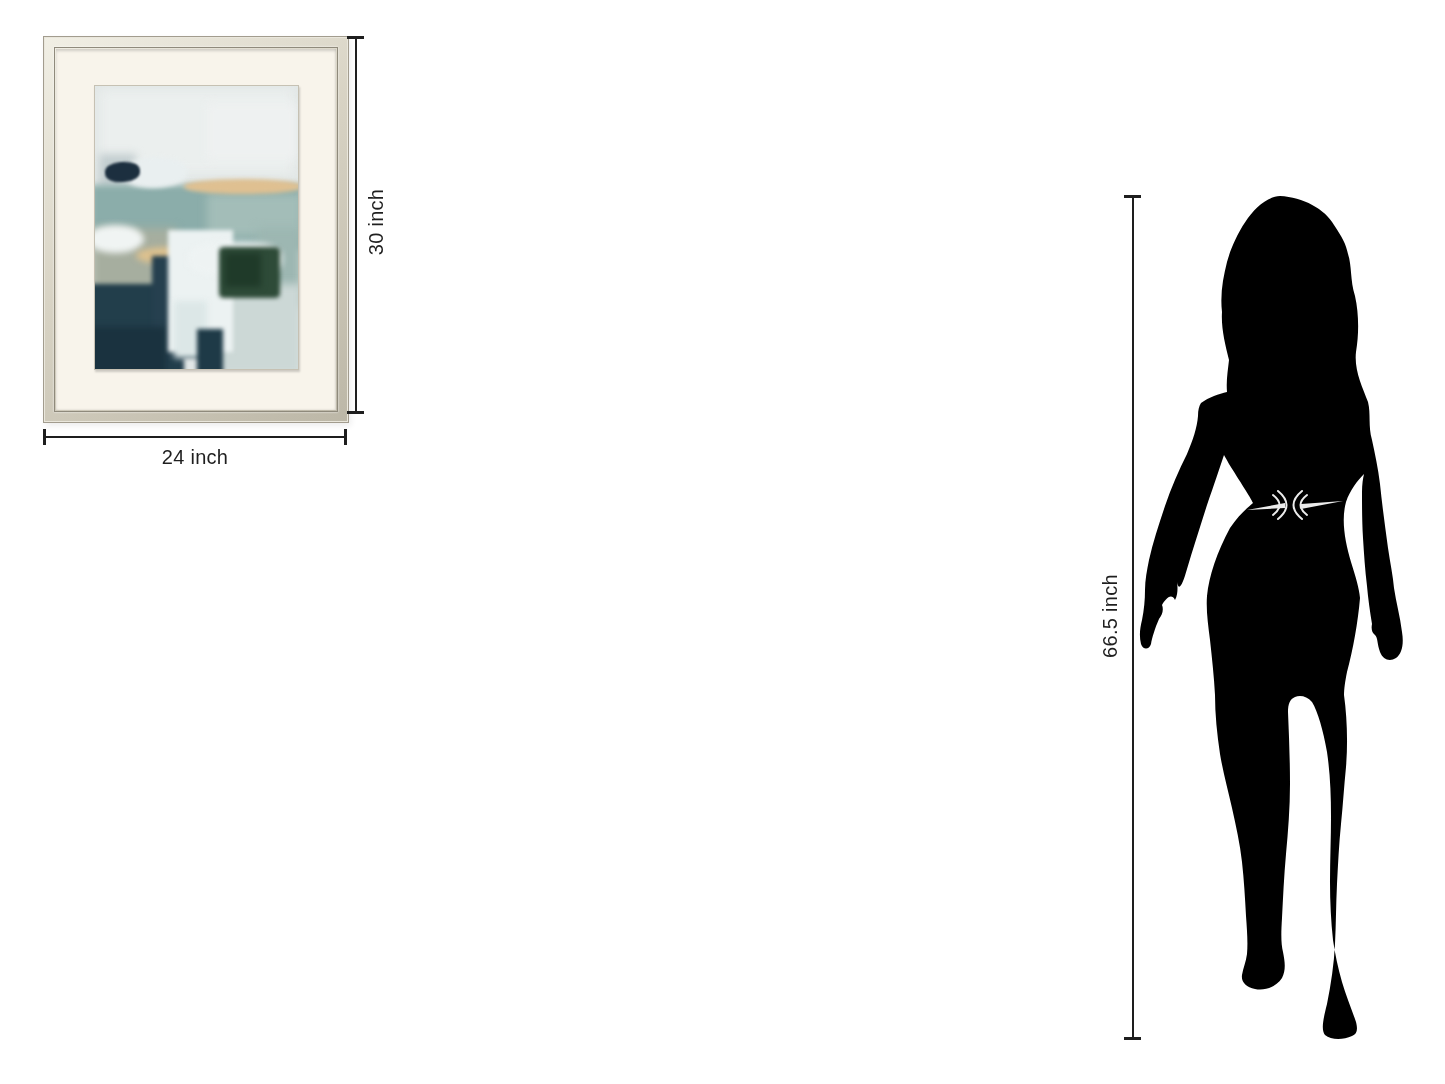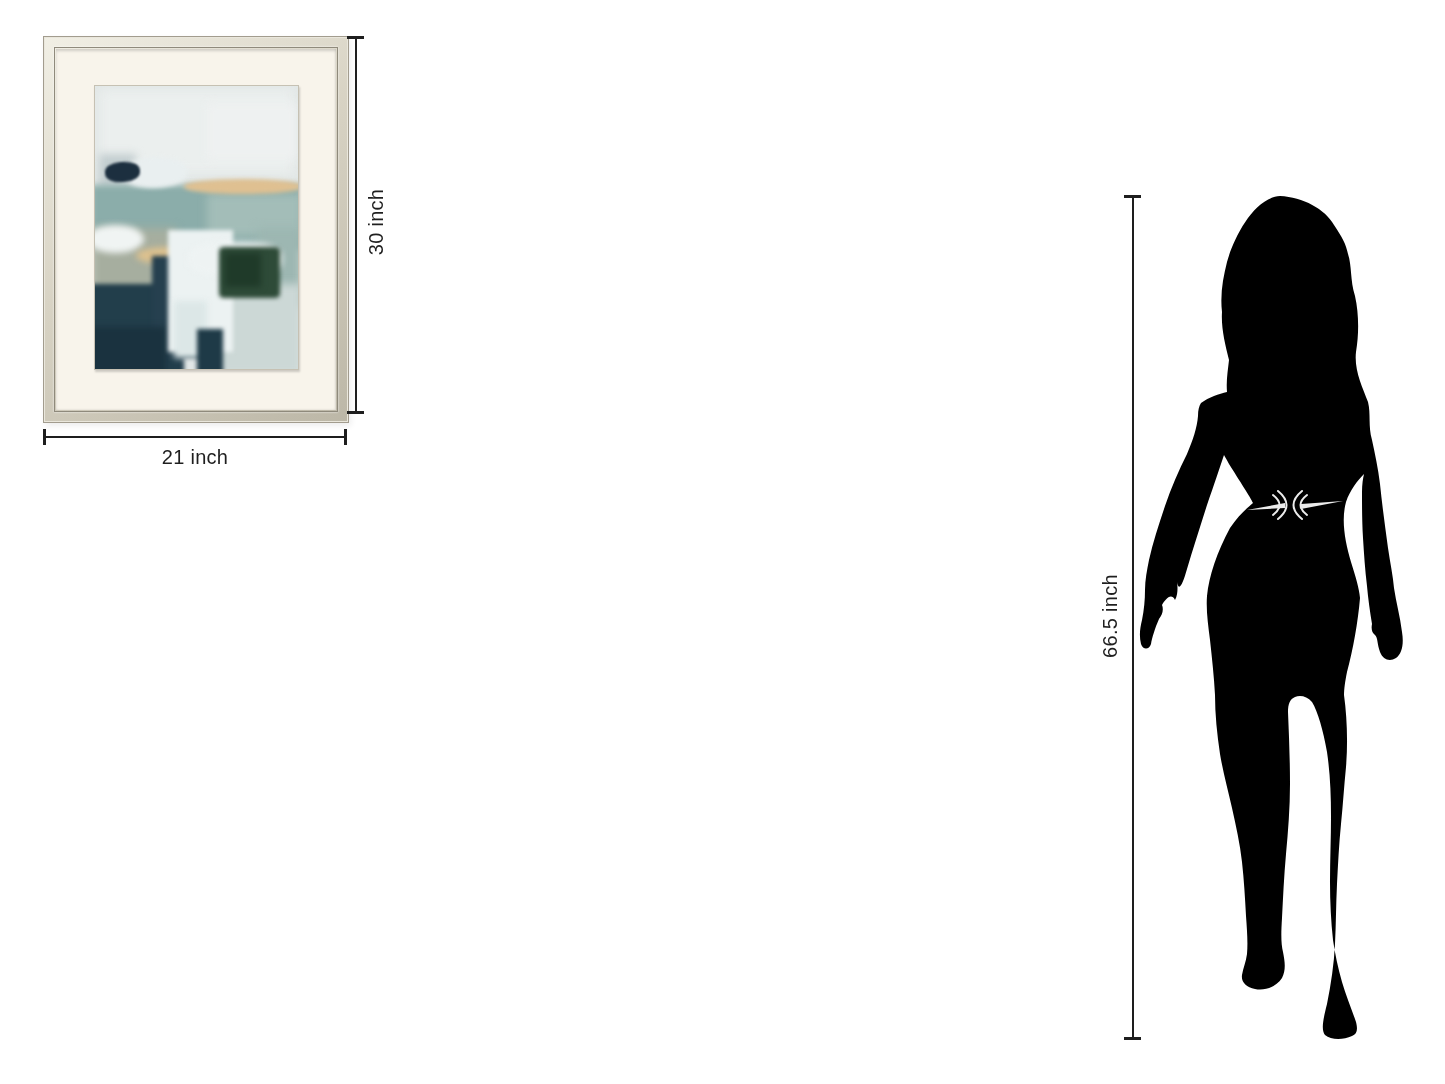--- a/index.html
+++ b/index.html
@@ -77,21 +77,21 @@
 </div>
 
 <div class="abs dim-line" style="left:355px;top:37px;width:2px;height:377px"></div>
 <div class="abs tick" style="left:347px;top:36px;width:17px;height:3px"></div>
 <div class="abs tick" style="left:347px;top:411px;width:17px;height:3px"></div>
 <div class="abs dim-label rot" style="left:326px;top:210px;width:100px;height:24px">30 inch</div>
 
 <div class="abs dim-line" style="left:43px;top:436px;width:304px;height:2px"></div>
 <div class="abs tick" style="left:43px;top:429px;width:3px;height:16px"></div>
 <div class="abs tick" style="left:344px;top:429px;width:3px;height:16px"></div>
-<div class="abs dim-label" style="left:135px;top:445px;width:120px;height:24px">21 inch</div>
+<div class="abs dim-label" style="left:135px;top:445px;width:120px;height:24px">24 inch</div>
 
 <div class="abs dim-line" style="left:1132px;top:196px;width:2px;height:841px"></div>
 <div class="abs tick" style="left:1124px;top:195px;width:17px;height:3px"></div>
 <div class="abs tick" style="left:1124px;top:1037px;width:17px;height:3px"></div>
 <div class="abs dim-label rot" style="left:1050px;top:604px;width:120px;height:24px">66.5 inch</div>
 
 <svg class="abs person-svg" viewBox="0 0 280 852" preserveAspectRatio="none">
   <path style="fill:var(--sil)" d="
     M145,4
     C168,5 190,17 199,33

